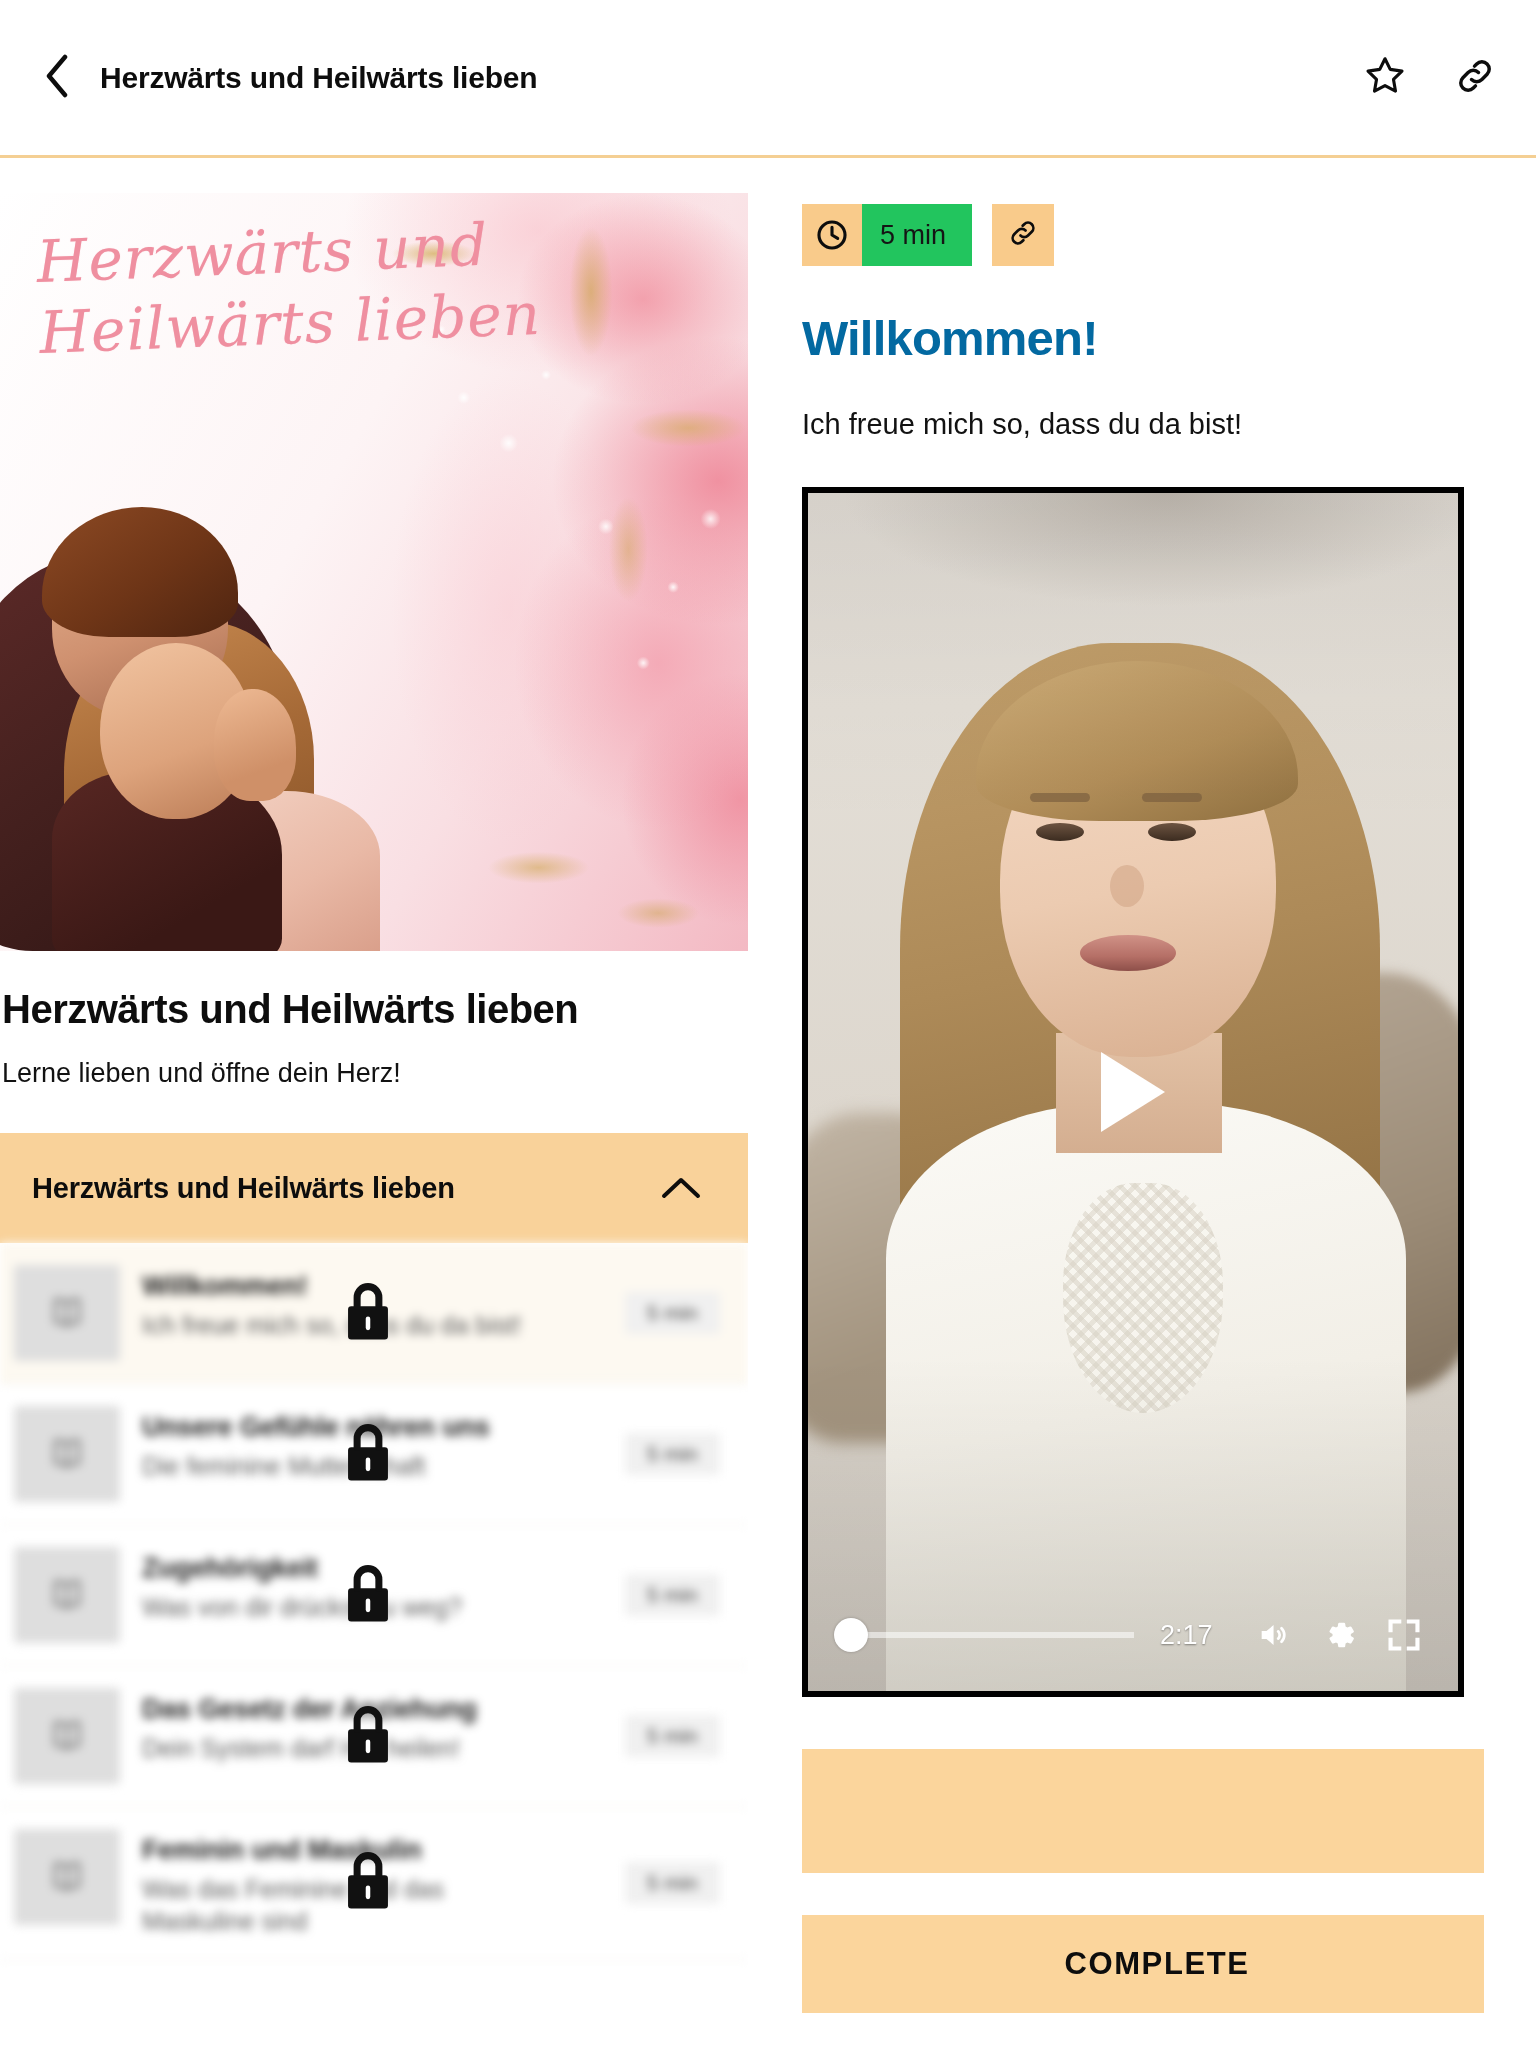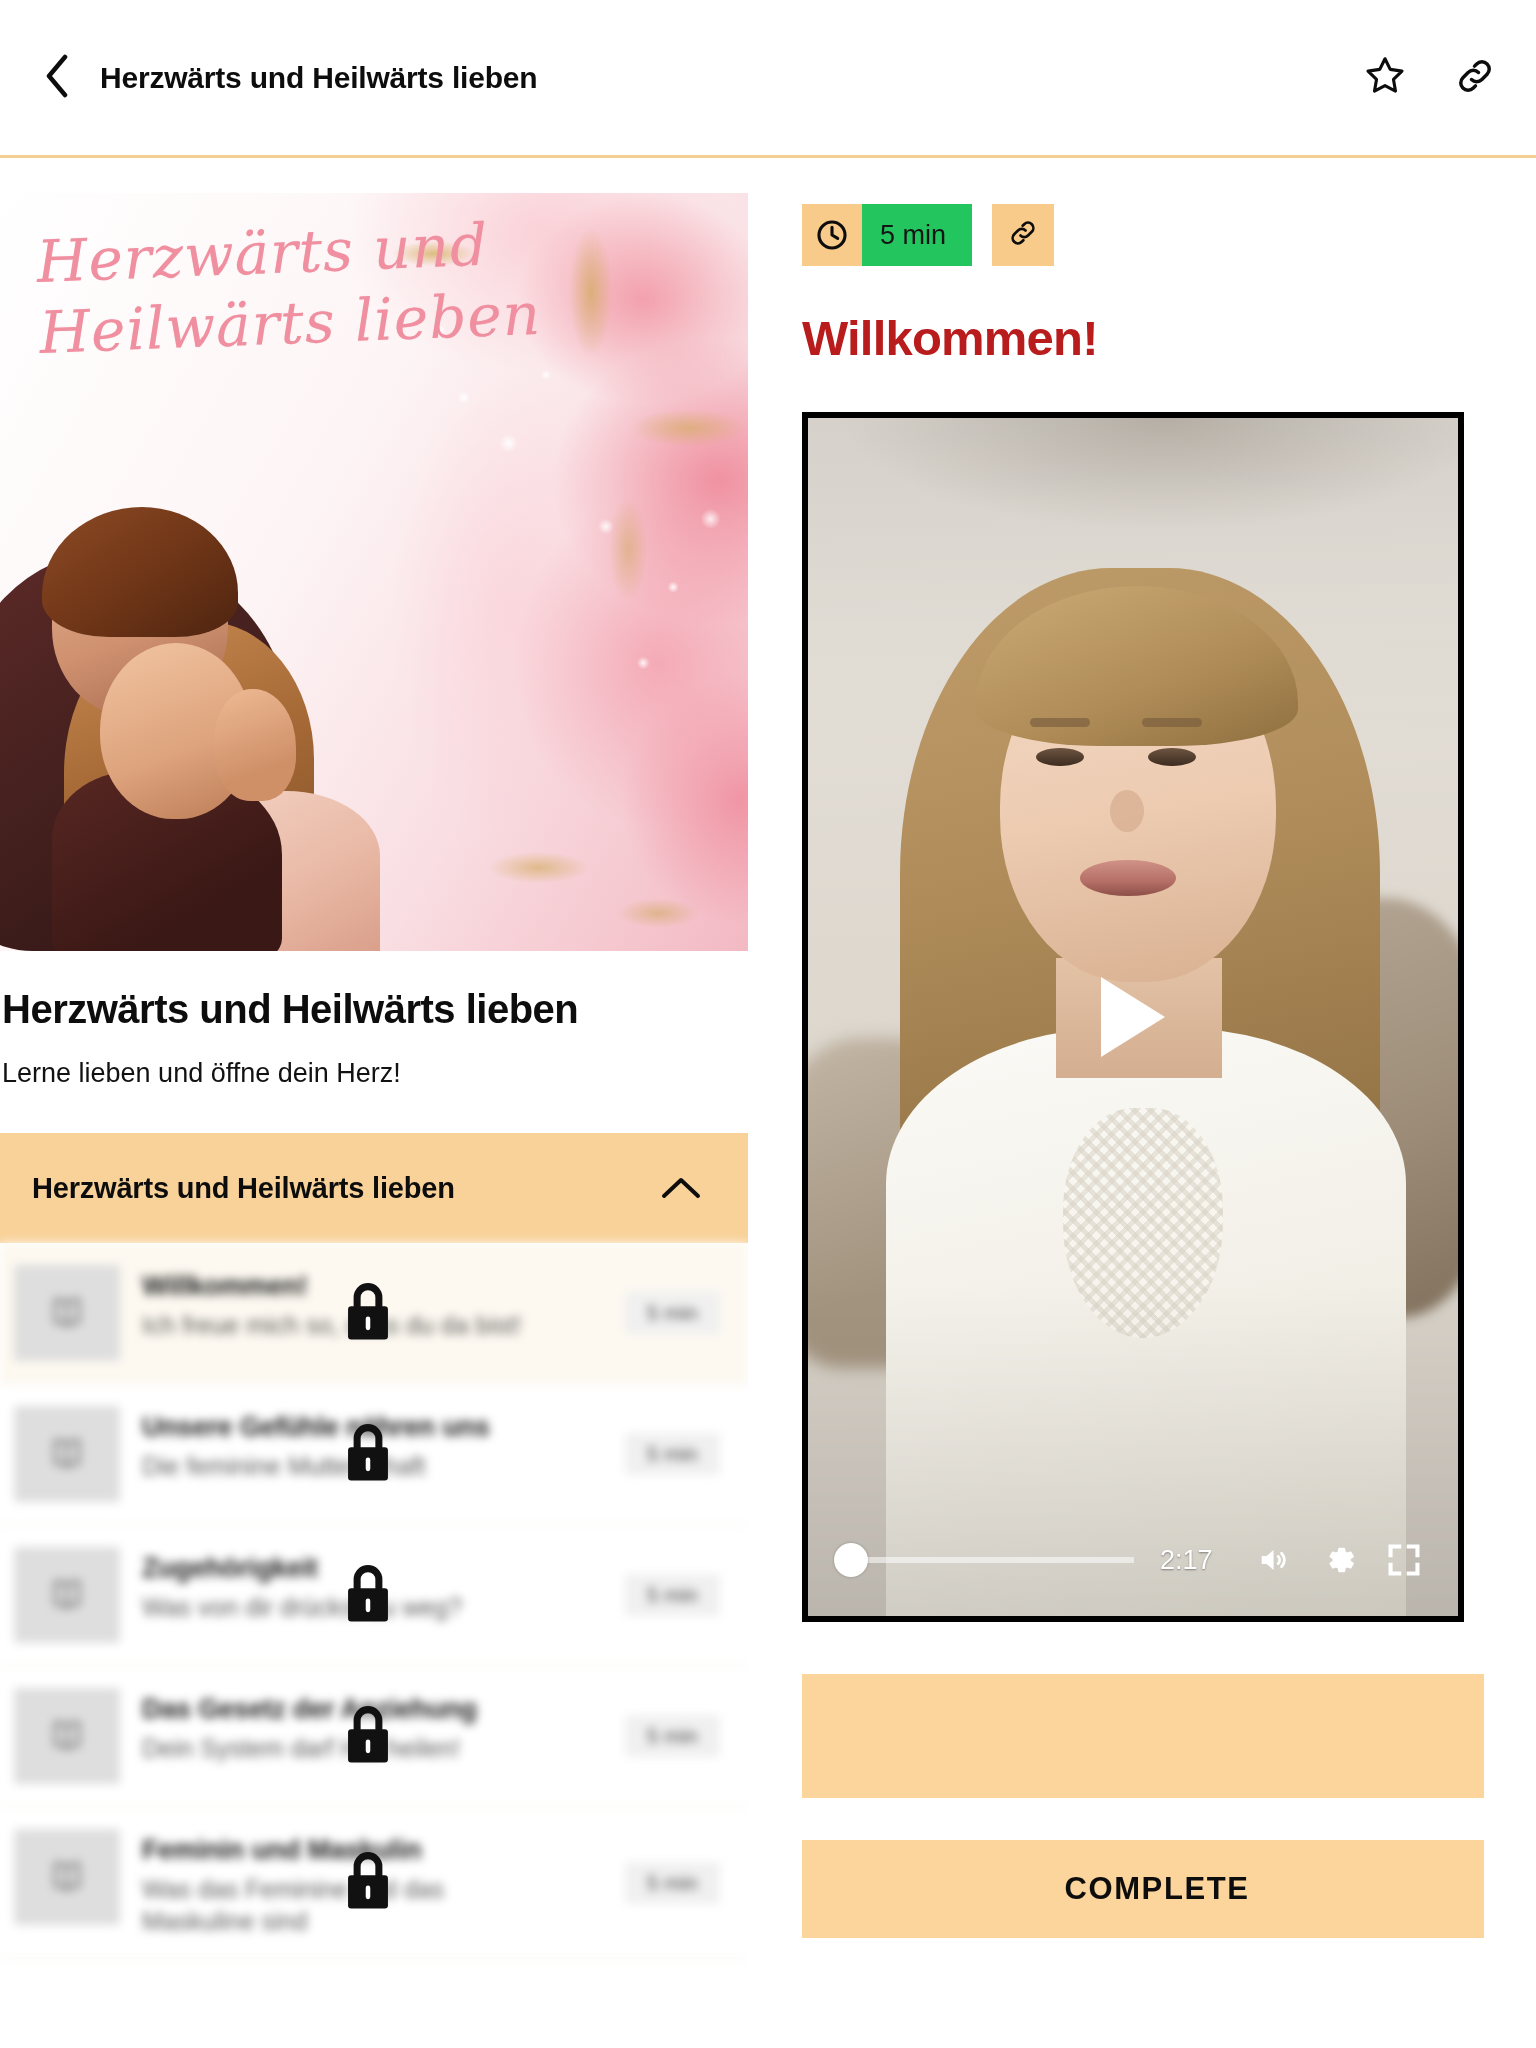--- a/index.html
+++ b/index.html
@@ -284,21 +284,21 @@
   .link-badge {
     width: 62px; height: 62px;
     background: #f9cb8b;
     display: flex; align-items: center; justify-content: center;
     cursor: pointer;
   }
 
   .lesson-heading {
     font-size: 49px;
     font-weight: bold;
-    color: #b91c1c;
+    color: #0369a1;
     letter-spacing: -0.8px;
     margin-top: 44px;
   }
   .lesson-intro {
     font-size: 29px;
     color: #121212;
     margin-top: 42px;
   }
 
   
@@ -651,20 +651,21 @@
         <span>
           <svg width="32" height="32" viewBox="0 0 24 24" fill="none">
             <path d="M10.1 13.9a4 4 0 0 0 5.66 0l2.83-2.83a4 4 0 1 0-5.66-5.66l-1.2 1.2" stroke="#0d0d0d" stroke-width="2" stroke-linecap="round"></path>
             <path d="M13.9 10.1a4 4 0 0 0-5.66 0l-2.83 2.83a4 4 0 1 0 5.66 5.66l1.2-1.2" stroke="#0d0d0d" stroke-width="2" stroke-linecap="round"></path>
           </svg>
         </span>
       </div>
     </div>
 
     <div class="lesson-heading">Willkommen!</div>
+    <div class="lesson-intro">Ich freue mich so, dass du da bist!</div>
 
     <div class="video">
       <div class="vid-frame">
         <div class="vid-bg"></div>
         <div class="vid-wallshadow"></div>
         <div class="vid-blanket"></div>
         <div class="vid-blanket2"></div>
         <div class="vid-hair-back"></div>
         <div class="vid-blouse"></div>
         <div class="vid-lace"></div>

